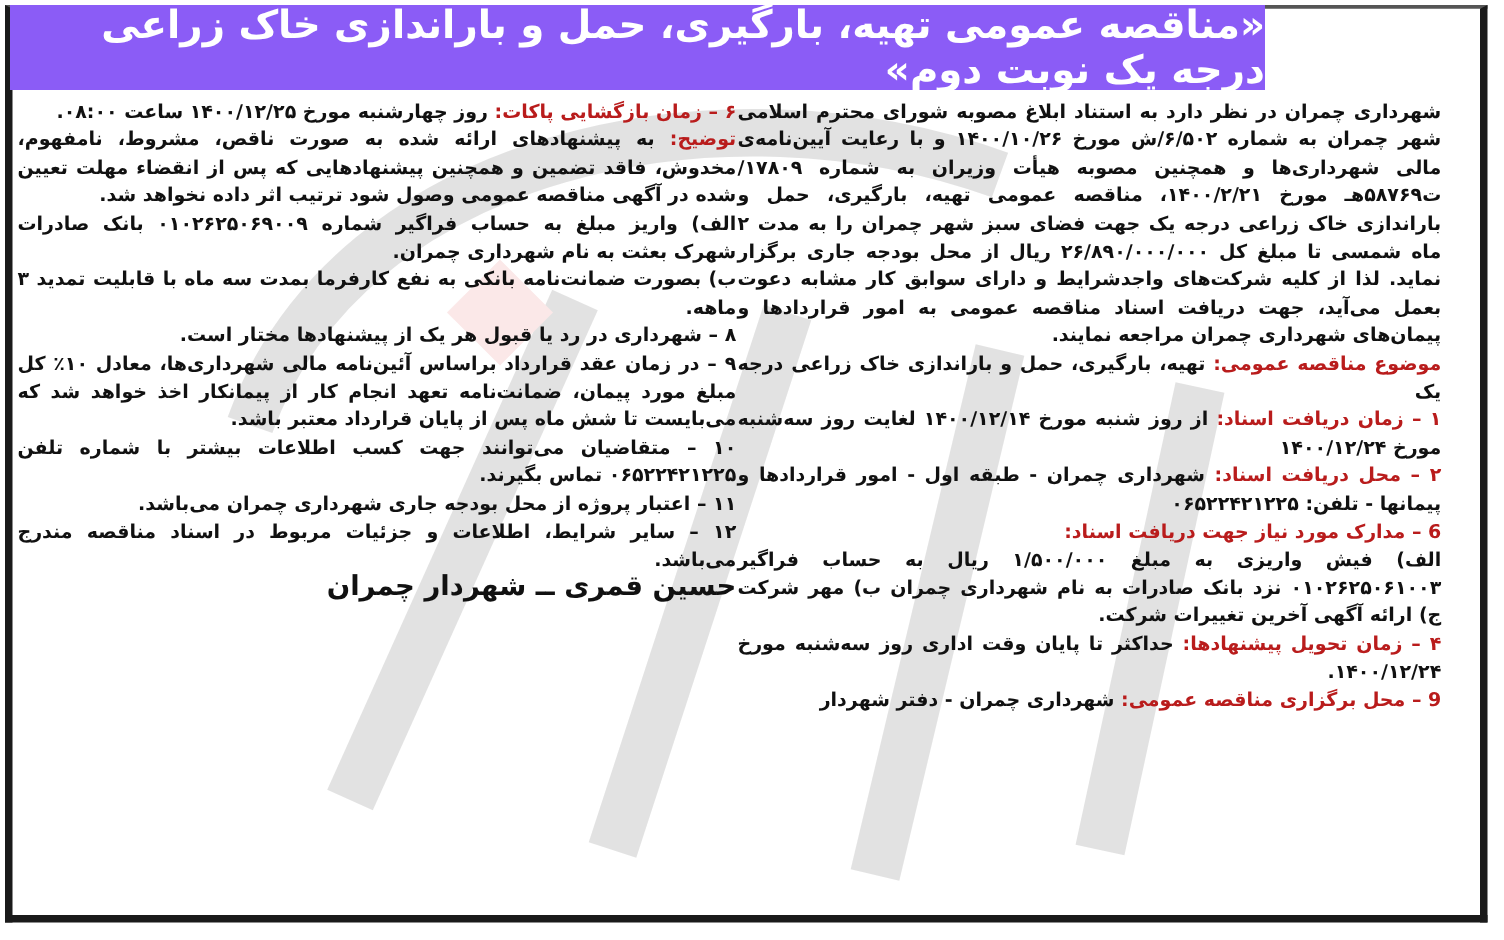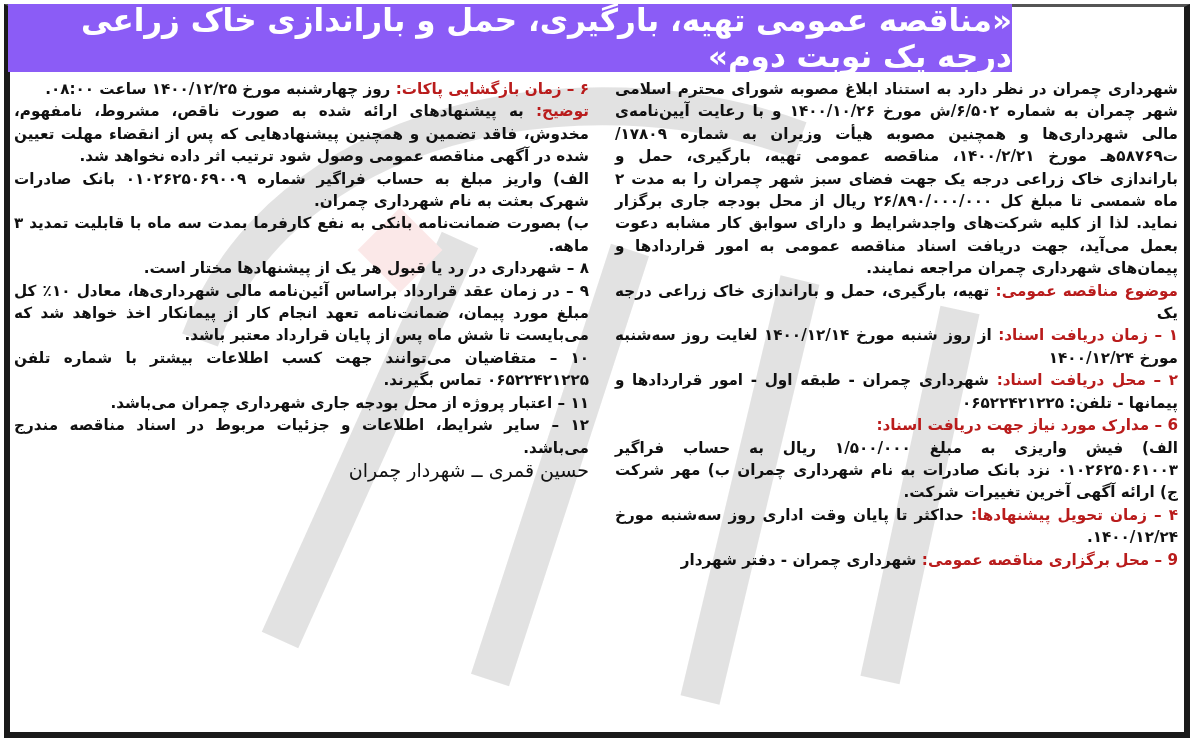--- a/index.html
+++ b/index.html
@@ -21,25 +21,25 @@
     }
     .watermark {
       position: absolute; left: 160px; top: 80px; width: 900px; height: 640px;
       pointer-events: none; opacity: 0.28;
     }
     .col {
       position: absolute; top: 78px; direction: rtl; text-align: justify;
       font-size: 15.2px; line-height: 22.4px; color: #111;
       font-family: "DejaVu Sans", sans-serif; font-weight: 600;
     }
-    .col.right { left: 615px; width: 563px; }
+    .col.right { left: 590px; width: 563px; }
     .col.left { left: 14px; width: 575px; }
     .col p { margin: 0; }
     .col b { font-weight: 800; color: #b91c1c; }
-    .sig { font-size: 19px; font-weight: 400; margin-top: 6px; }
+    .sig { font-size: 22px; font-weight: 700; margin-top: 6px; }
   </style>
 </head>
 <body>
 
 <div class="frame"></div>
 
 <div class="title-bar">«مناقصه عمومی تهیه، بارگیری، حمل و باراندازی خاک زراعی درجه یک نوبت دوم»</div>
 
 <svg class="watermark" viewBox="0 0 900 640">
   <path d="M40 260 C 120 40, 420 -20, 640 60" stroke="#9a9a9a" stroke-width="38" fill="none"></path>

